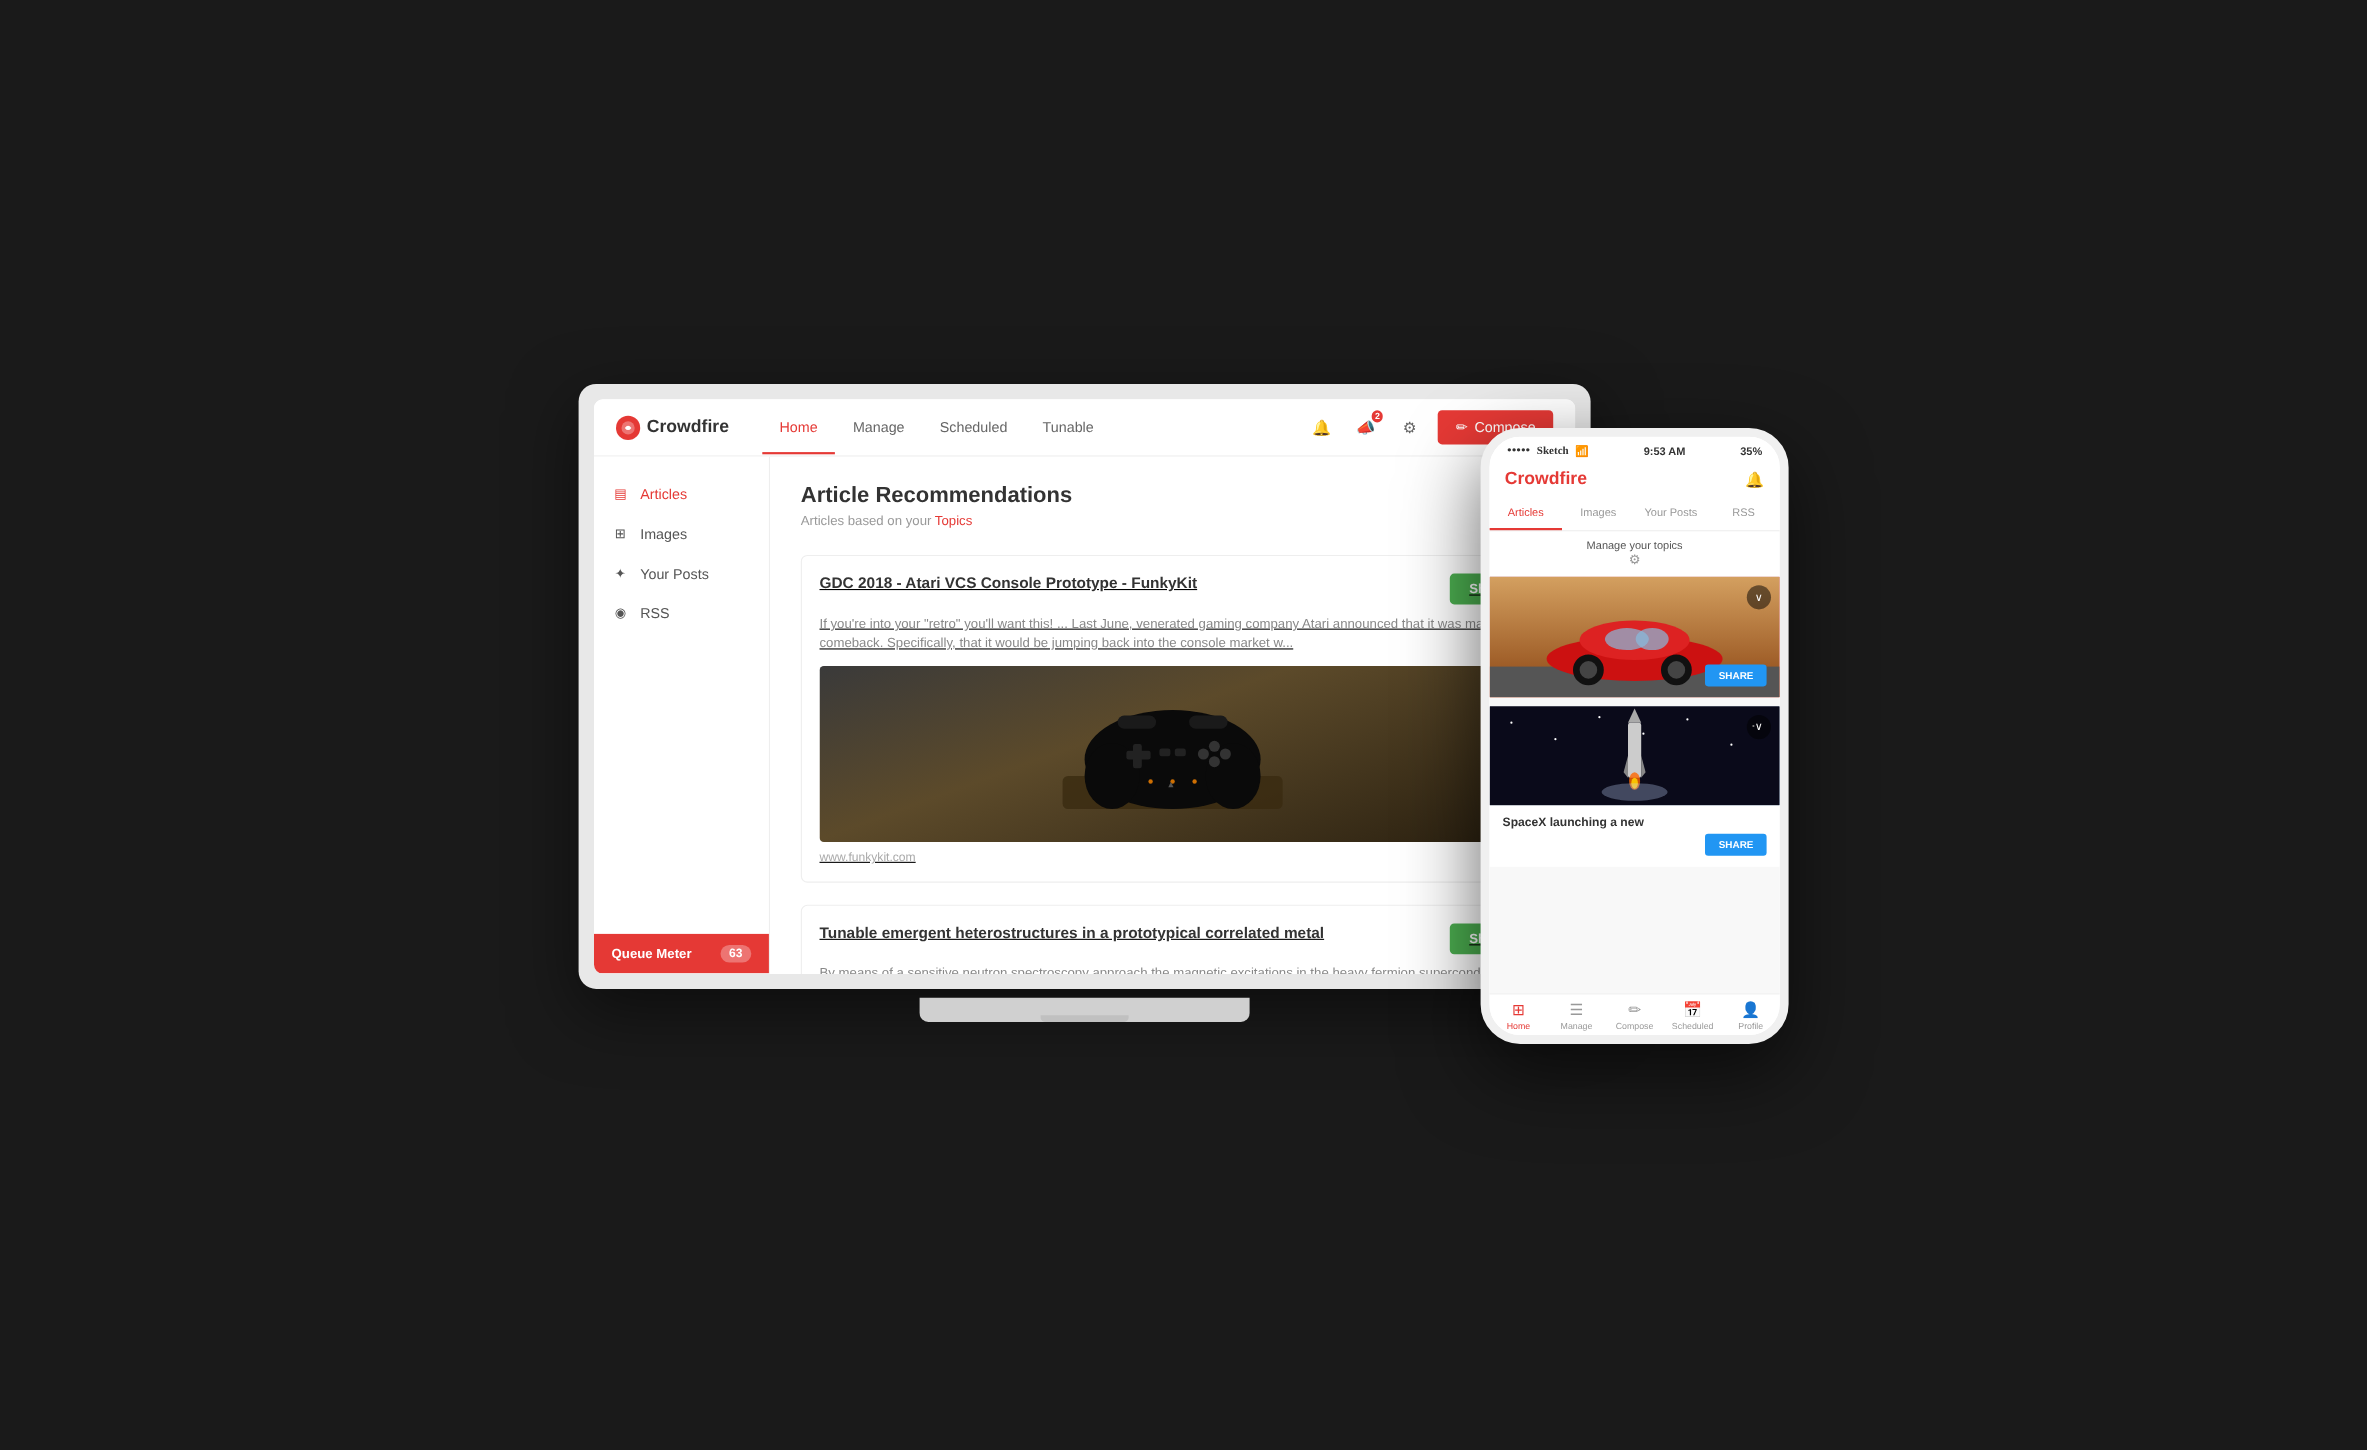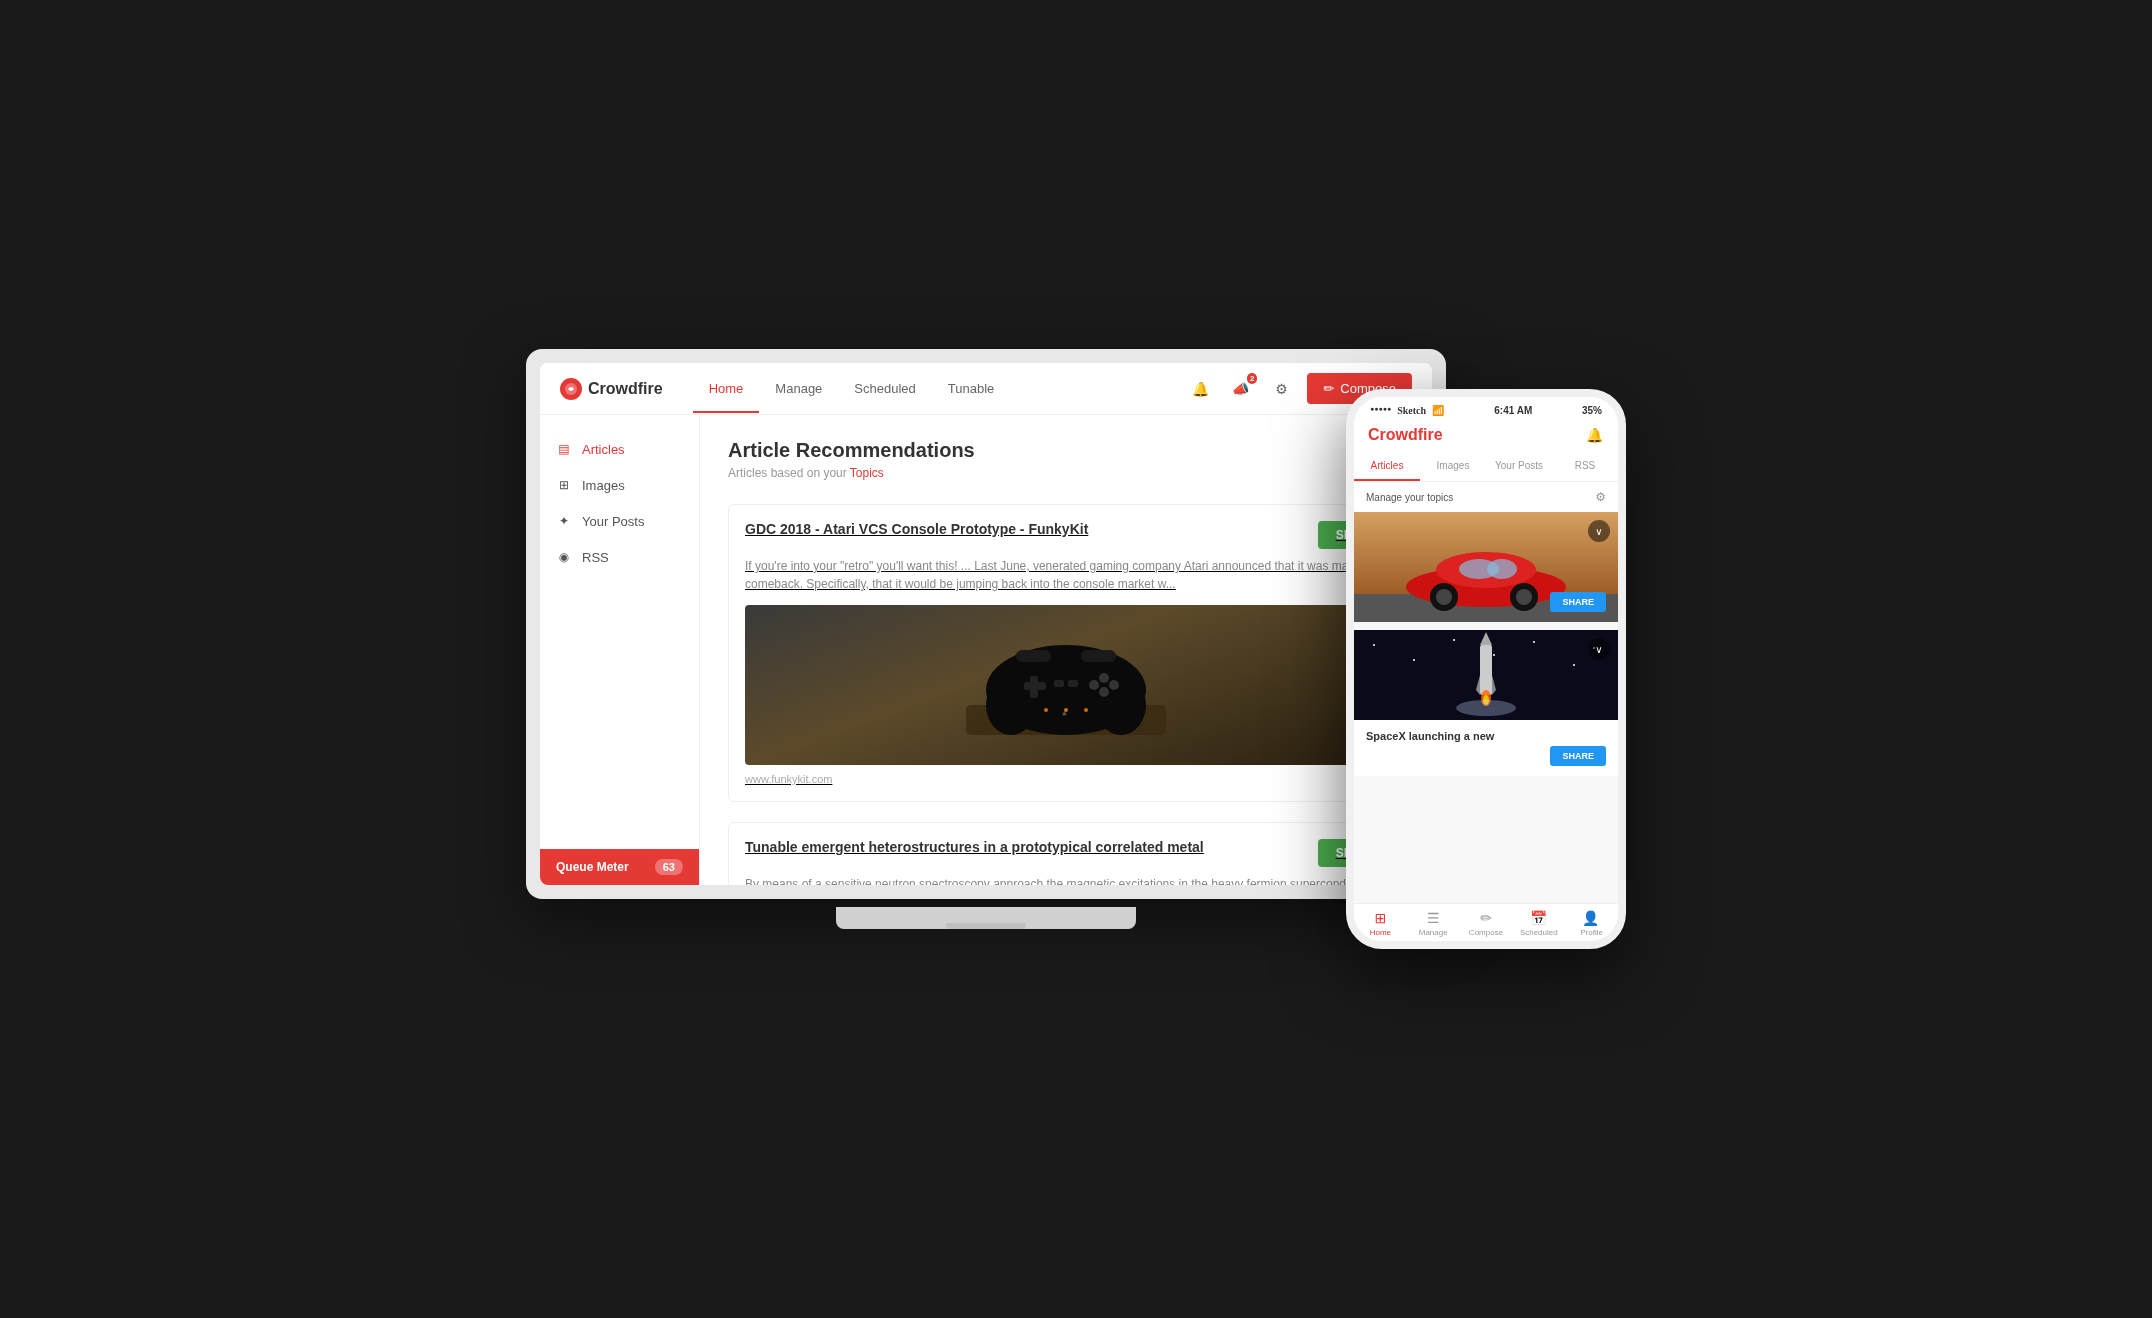--- a/index.html
+++ b/index.html
@@ -443,20 +443,21 @@
     }
 
     .phone-manage-topics {
       display: flex;
       justify-content: space-between;
       align-items: center;
       padding: 8px 12px;
       font-size: 10px;
       color: #555;
       font-weight: 500;
+      flex-direction: column;
     }
 
     .topics-gear {
       font-size: 12px;
       color: #999;
     }
 
     .phone-content {
       flex: 1;
       overflow-y: auto;
@@ -700,21 +701,21 @@
   </div>
 
   <div class="phone">
 
     <div class="phone-status-bar">
       <div class="status-left">
         <span style="font-size:7px;">●●●●●</span>
         <span style="margin-left:3px;">Sketch</span>
         <span style="margin-left:3px;">📶</span>
       </div>
-      <span>6:41 AM</span>
+      <span>9:53 AM</span>
       <span>35%</span>
     </div>
 
     <div class="phone-header">
       <span class="phone-logo">Crowdfire</span>
       <span class="phone-bell">🔔</span>
     </div>
 
     <div class="phone-tabs">
       <div class="phone-tab active">Articles</div>

